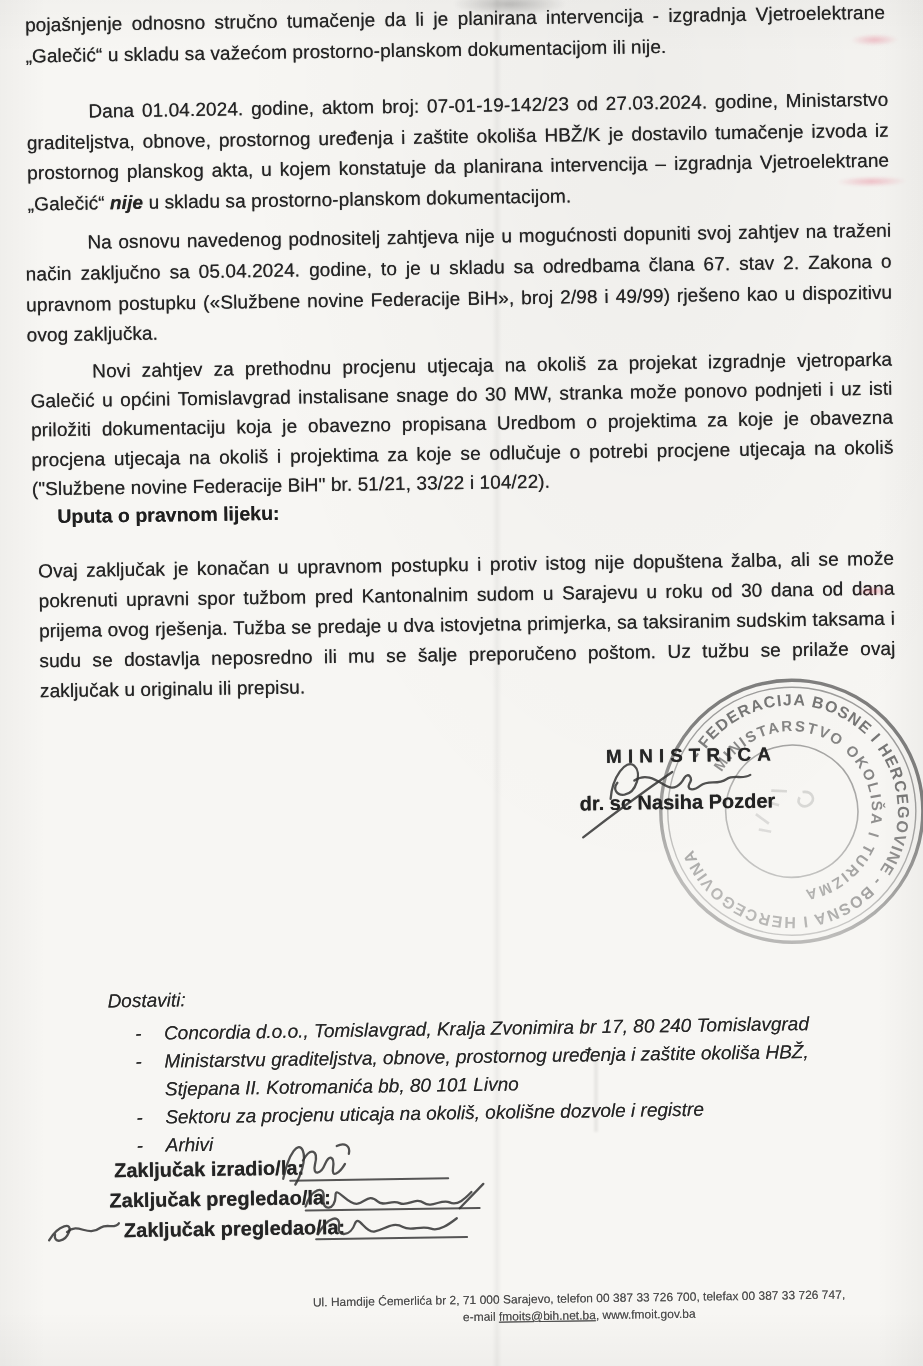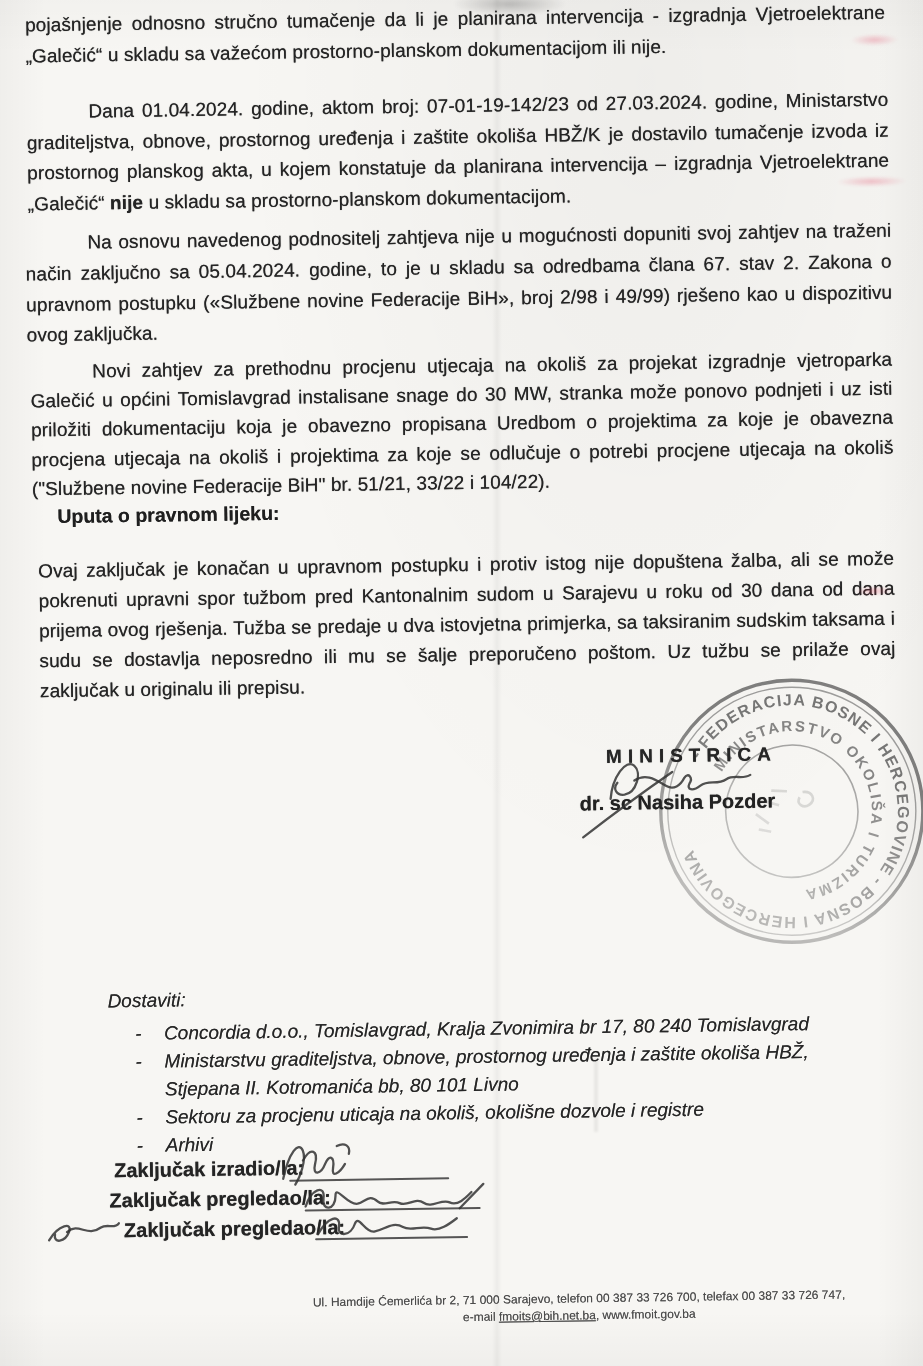--- a/index.html
+++ b/index.html
@@ -12,21 +12,21 @@
       linear-gradient(to bottom, rgba(0,0,0,0.02), transparent 4%, transparent 96%, rgba(0,0,0,0.03)),
       #f7f6f3;
   }
   .tilt{position:absolute;inset:0;transform:rotate(-0.85deg);transform-origin:60px 20px;}
   .abs{position:absolute;}
   .para{
     font-size:19px;line-height:30.5px;color:#242424;text-align:justify;
     letter-spacing:.1px;text-shadow:0 0 .7px rgba(35,35,35,.8);margin:0;
   }
   .indent{text-indent:62px;}
-  .b{font-weight:bold;}
+  .b{font-weight:bold;font-style:italic;}
   .heading{font-size:19.5px;font-weight:bold;color:#1f1f1f;text-shadow:0 0 .6px rgba(30,30,30,.8);}
   .minister-title{font-size:19px;font-weight:bold;letter-spacing:6px;color:#262626;text-shadow:0 0 .7px rgba(35,35,35,.8);}
   .minister-name{font-size:20px;font-weight:bold;color:#222;text-shadow:0 0 .7px rgba(35,35,35,.8);}
   .dostaviti{font-style:italic;font-size:19px;line-height:28px;color:#262626;text-shadow:0 0 .6px rgba(40,40,40,.75);}
   .dostaviti .d-head{margin-bottom:5px;}
   .d-item{display:flex;}
   .d-dash{width:29px;flex:0 0 29px;padding-left:27px;box-sizing:content-box;}
   .d-text{flex:1;}
   .review-label{font-size:20px;font-weight:bold;color:#242424;text-shadow:0 0 .7px rgba(35,35,35,.8);white-space:nowrap;}
   .sig-line{position:absolute;height:2px;background:rgba(45,45,45,.8);border-radius:1px;}

